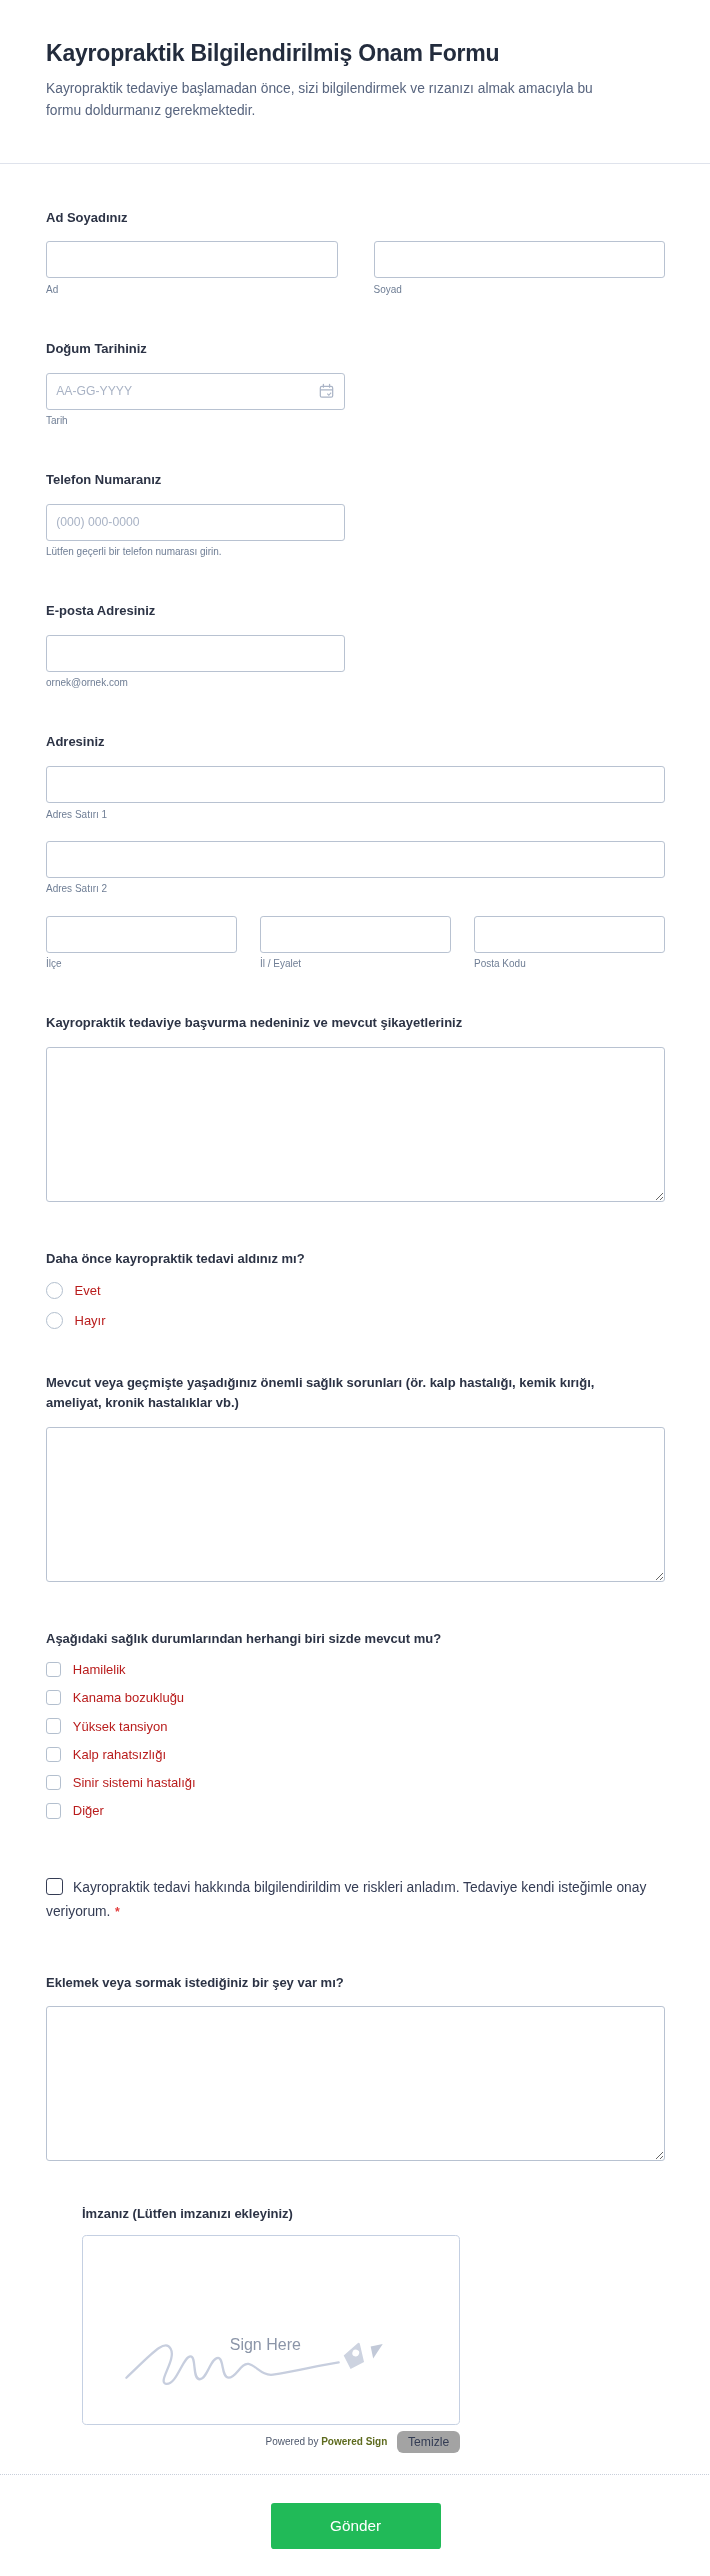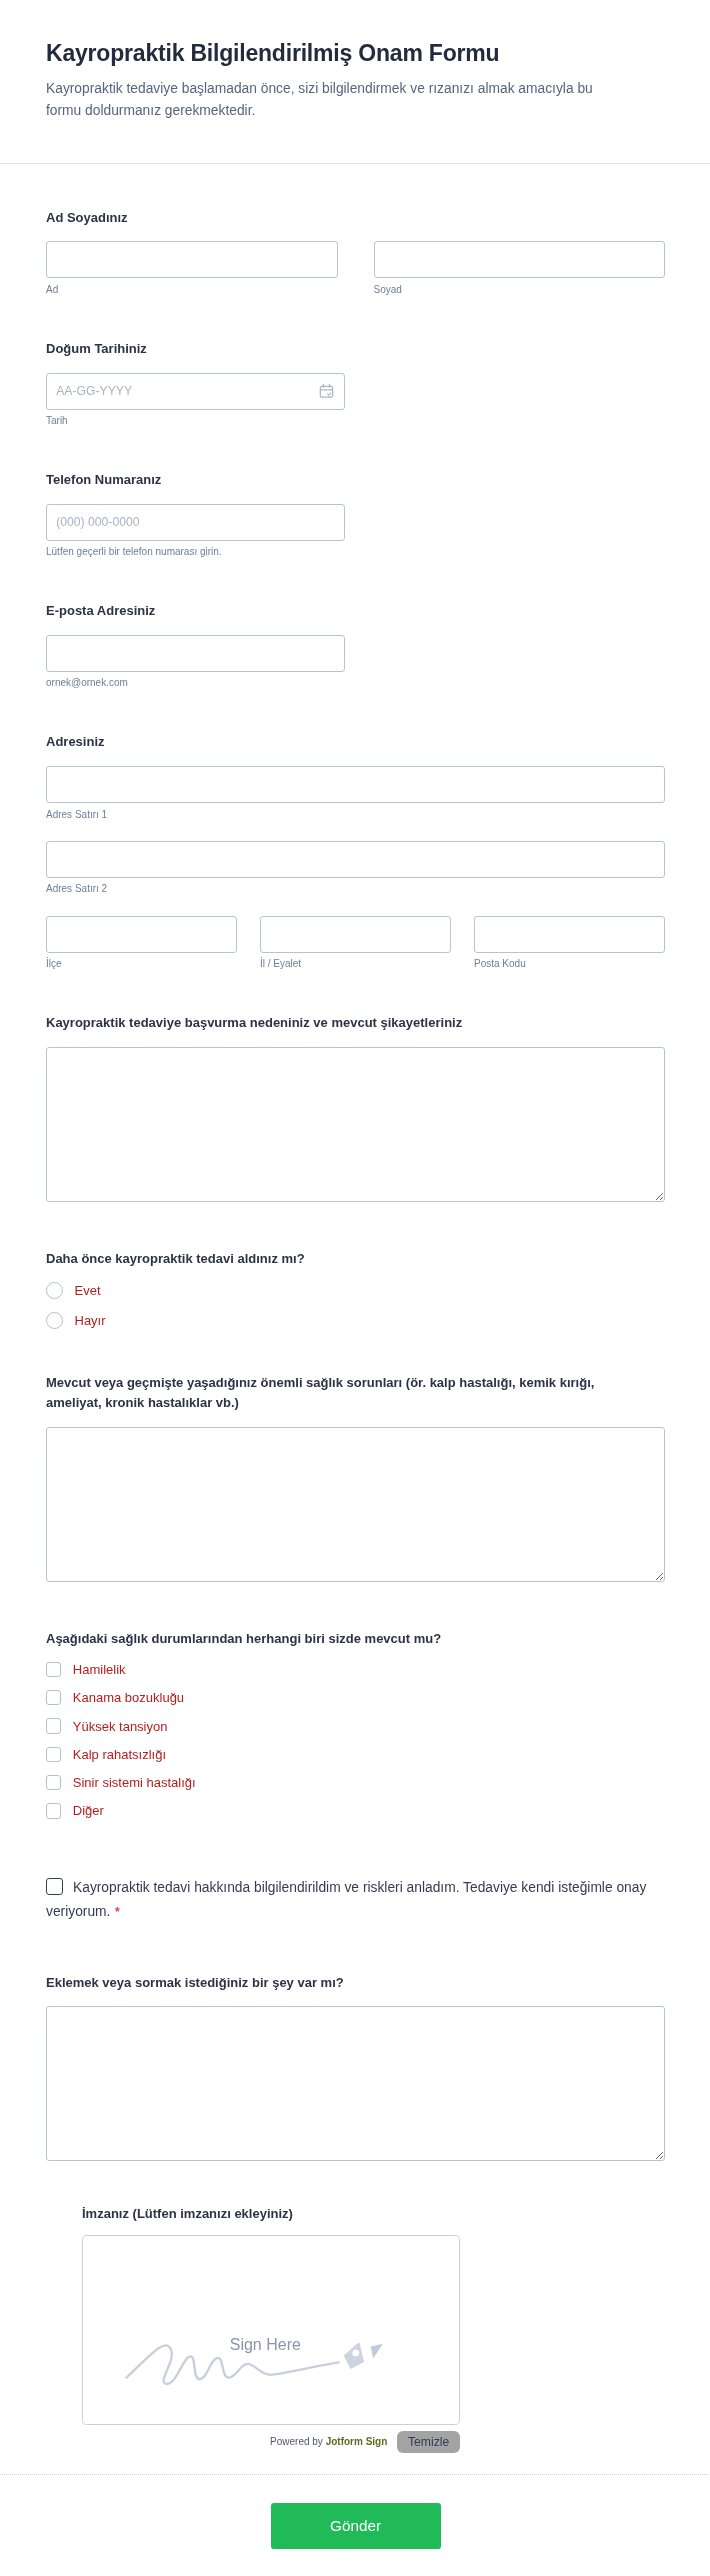--- a/index.html
+++ b/index.html
@@ -344,21 +344,21 @@
         <g transform="translate(300,38) rotate(18)">
           <path d="M14 0 L28 14 L16 34 Q14 38 12 34 L0 14 Z" fill="#cdd3e0" transform="rotate(180 14 19)"></path>
           <circle cx="14" cy="16" r="4.5" fill="#ffffff"></circle>
           <path d="M30 2 L44 -6 L38 16 Z" fill="#c2c9d8"></path>
         </g>
       </svg>
     </div>
     <div class="sig-footer">
       <span class="powered-by">
         <span>Powered by</span>
-        <span class="brand-sign">Jotform Sign</span>
+        <span class="brand-sign">Powered Sign</span>
       </span>
       <button class="clear-btn">Temizle</button>
     </div>
   </div>
 
 </div>
 
 <div class="submit-area">
   <button class="submit-btn">Gönder</button>
 </div>

